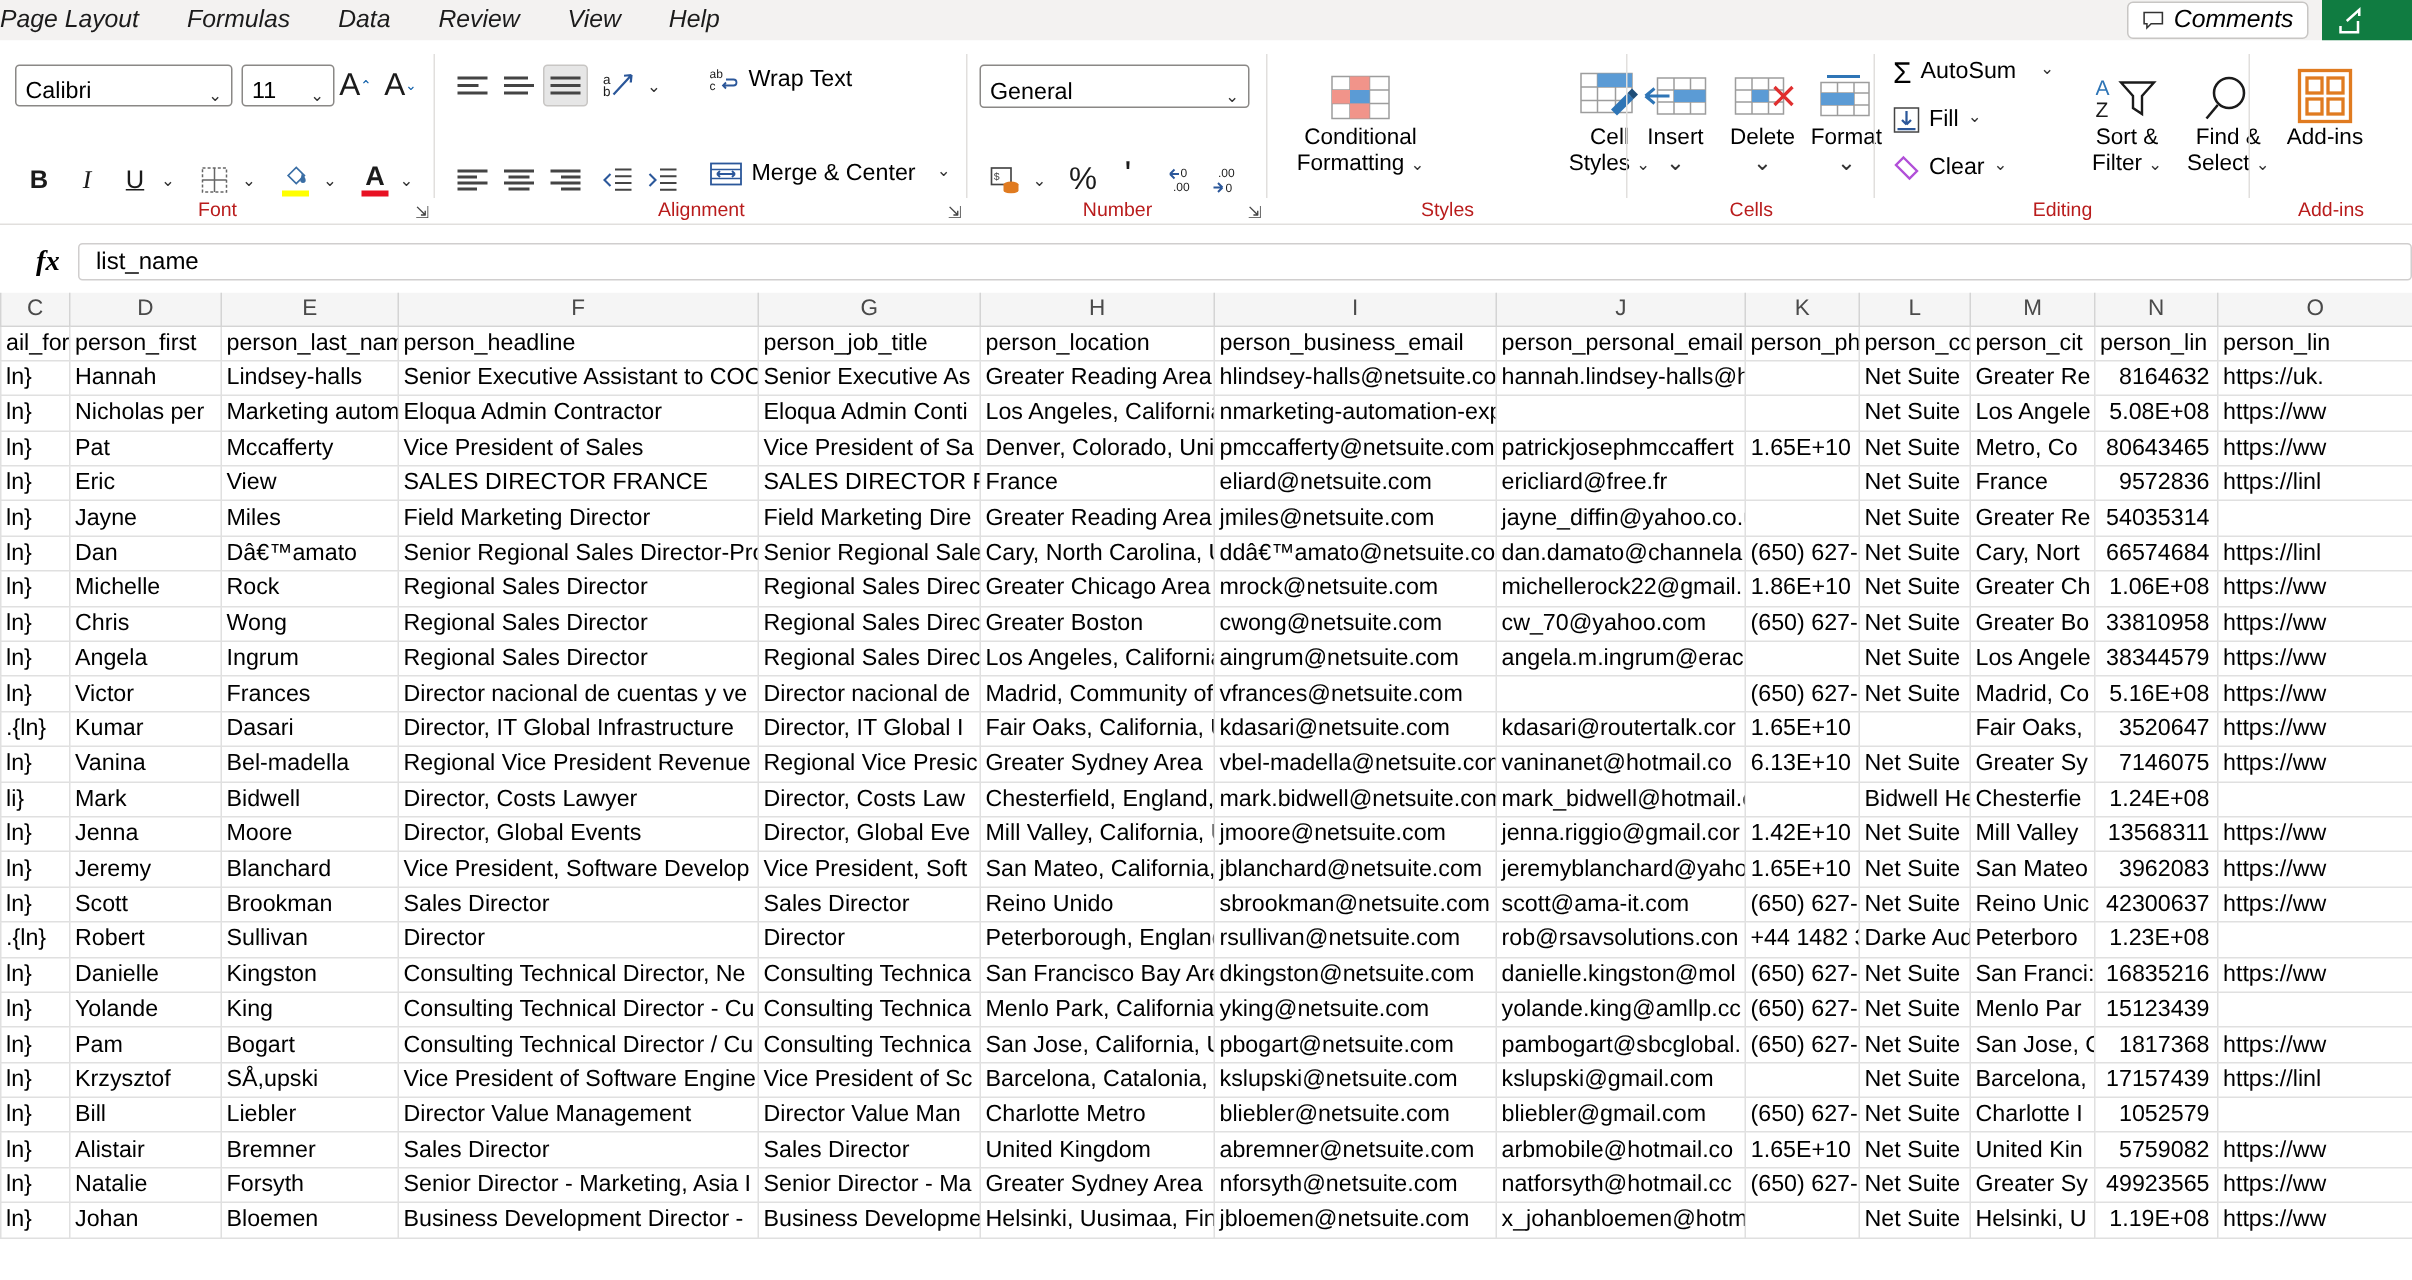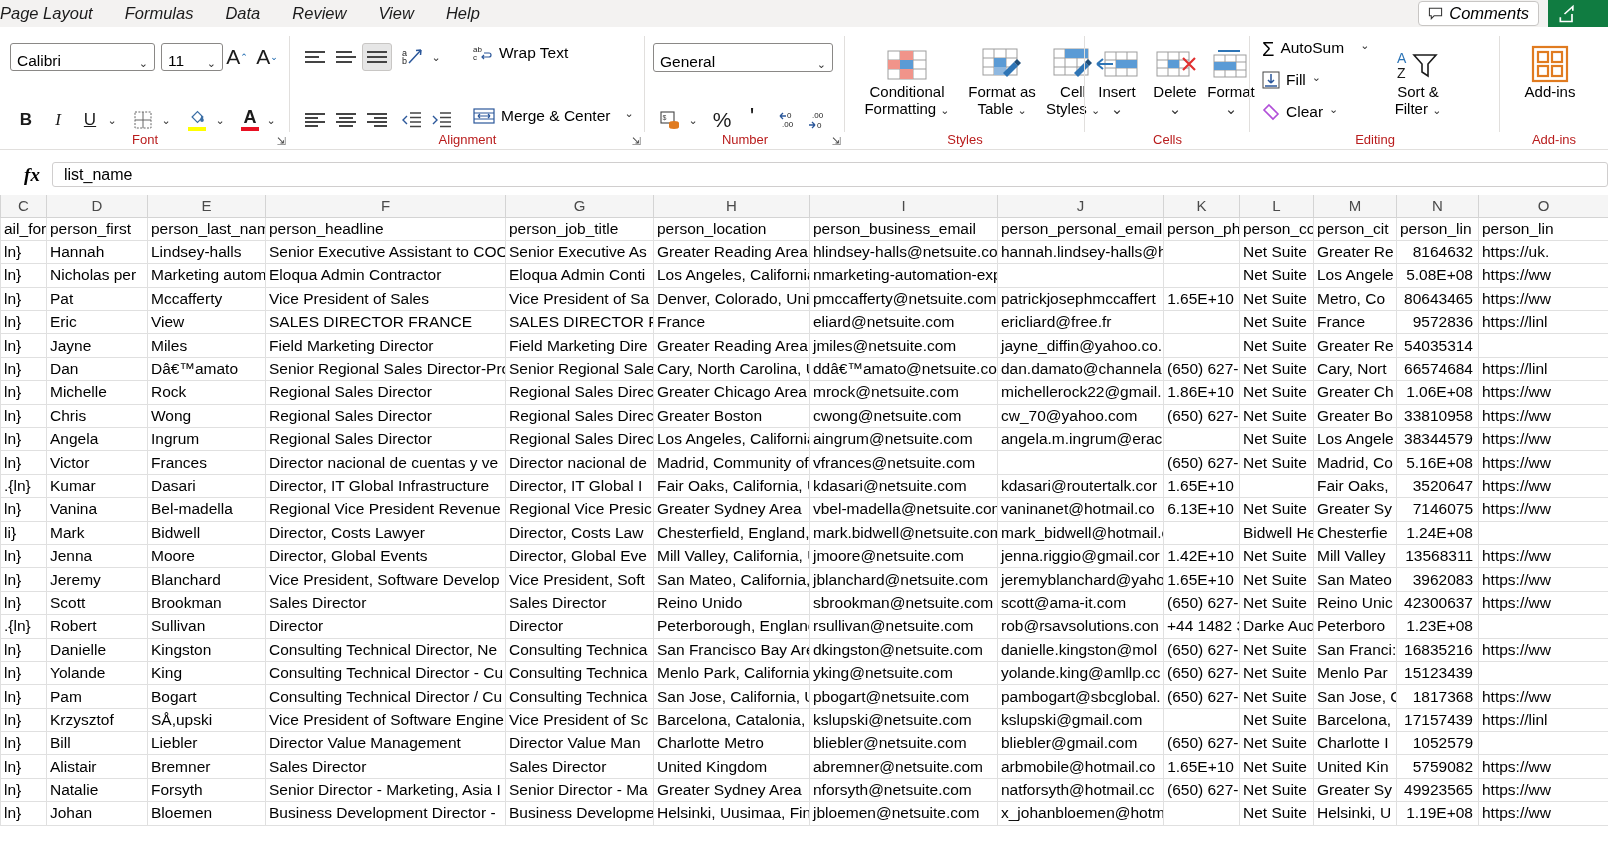--- a/index.html
+++ b/index.html
@@ -286,34 +286,20 @@
           <path d="M2 13h38M2 22h38M14 4v28M27 4v28" stroke="#9d9d9d" stroke-width="1"></path>
           <rect x="14" y="4" width="13" height="9" fill="#f1948a"></rect>
           <rect x="2" y="13" width="12" height="9" fill="#f1948a"></rect>
           <rect x="14" y="13" width="13" height="9" fill="#5b9bd5"></rect>
           <rect x="14" y="22" width="13" height="10" fill="#f1948a"></rect>
         </svg>
       </div>
       <div class="lbl2"><span>Conditional</span></div>
       <div class="lbl2"><span>Formatting</span> <span class="chev">⌄</span></div>
     </div>
-    <div class="bigbtn" style="left:118px;top:14px;width:78px">
-      <div class="gi">
-        <svg width="42" height="36" viewBox="0 0 42 36">
-          <rect x="2" y="2" width="34" height="26" fill="#fff" stroke="#9d9d9d" stroke-width="1"></rect>
-          <path d="M2 11h34M2 20h34M13 2v26M25 2v26" stroke="#9d9d9d" stroke-width="1"></path>
-          <rect x="13" y="11" width="12" height="9" fill="#5b9bd5"></rect>
-          <rect x="13" y="20" width="12" height="8" fill="#8fb8e0"></rect>
-          <path d="M22 26 L33 15 l4 4 L26 30 z" fill="#2e75b6"></path>
-          <path d="M33 15 l4 4 l3-3 -4-4 z" fill="#1f4e79"></path>
-        </svg>
-      </div>
-      <div class="lbl2"><span>Format as</span></div>
-      <div class="lbl2"><span>Table</span> <span class="chev">⌄</span></div>
-    </div>
     <div class="bigbtn" style="left:196px;top:14px;width:64px">
       <div class="gi">
         <svg width="42" height="36" viewBox="0 0 42 36">
           <rect x="2" y="2" width="34" height="26" fill="#fff" stroke="#9d9d9d" stroke-width="1"></rect>
           <path d="M2 11h34M2 20h34M13 2v26M25 2v26" stroke="#9d9d9d" stroke-width="1"></path>
           <rect x="13" y="2" width="23" height="9" fill="#5b9bd5"></rect>
           <path d="M22 26 L33 15 l4 4 L26 30 z" fill="#2e75b6"></path>
           <path d="M33 15 l4 4 l3-3 -4-4 z" fill="#1f4e79"></path>
         </svg>
       </div>
@@ -391,20 +377,30 @@
     <div class="bigbtn" style="left:133px;top:14px;width:70px">
       <div class="gi">
         <svg width="42" height="34" viewBox="0 0 42 34">
           <text x="0" y="14" font-size="14" fill="#2e75b6" font-family="Liberation Sans">A</text>
           <text x="0" y="29" font-size="14" fill="#1b1b1b" font-family="Liberation Sans">Z</text>
           <path d="M17 6 h22 l-8 9 v12 l-6 -4 v-8 z" fill="none" stroke="#1b1b1b" stroke-width="1.6"></path>
         </svg>
       </div>
       <div class="lbl2"><span>Sort &amp;</span></div>
       <div class="lbl2"><span>Filter</span> <span class="chev">⌄</span></div>
+    </div>
+    <div class="bigbtn" style="left:198px;top:14px;width:75px">
+      <div class="gi">
+        <svg width="40" height="34" viewBox="0 0 40 34">
+          <circle cx="20" cy="13" r="10" fill="none" stroke="#1b1b1b" stroke-width="1.7"></circle>
+          <path d="M12.5 21 L5 30" stroke="#1b1b1b" stroke-width="1.7"></path>
+        </svg>
+      </div>
+      <div class="lbl2"><span>Find &amp;</span></div>
+      <div class="lbl2"><span>Select</span> <span class="chev">⌄</span></div>
     </div>
     <div class="grp-label">Editing</div>
     <div class="grp-sep" style="right:0"></div>
   </div>
 
   <div class="grp" style="left:1500px;width:108px">
     <div class="bigbtn" style="left:10px;top:14px;width:80px">
       <div class="gi">
         <svg width="38" height="38" viewBox="0 0 38 38">
           <rect x="2" y="2" width="34" height="34" fill="none" stroke="#e07b20" stroke-width="2.2"></rect>

